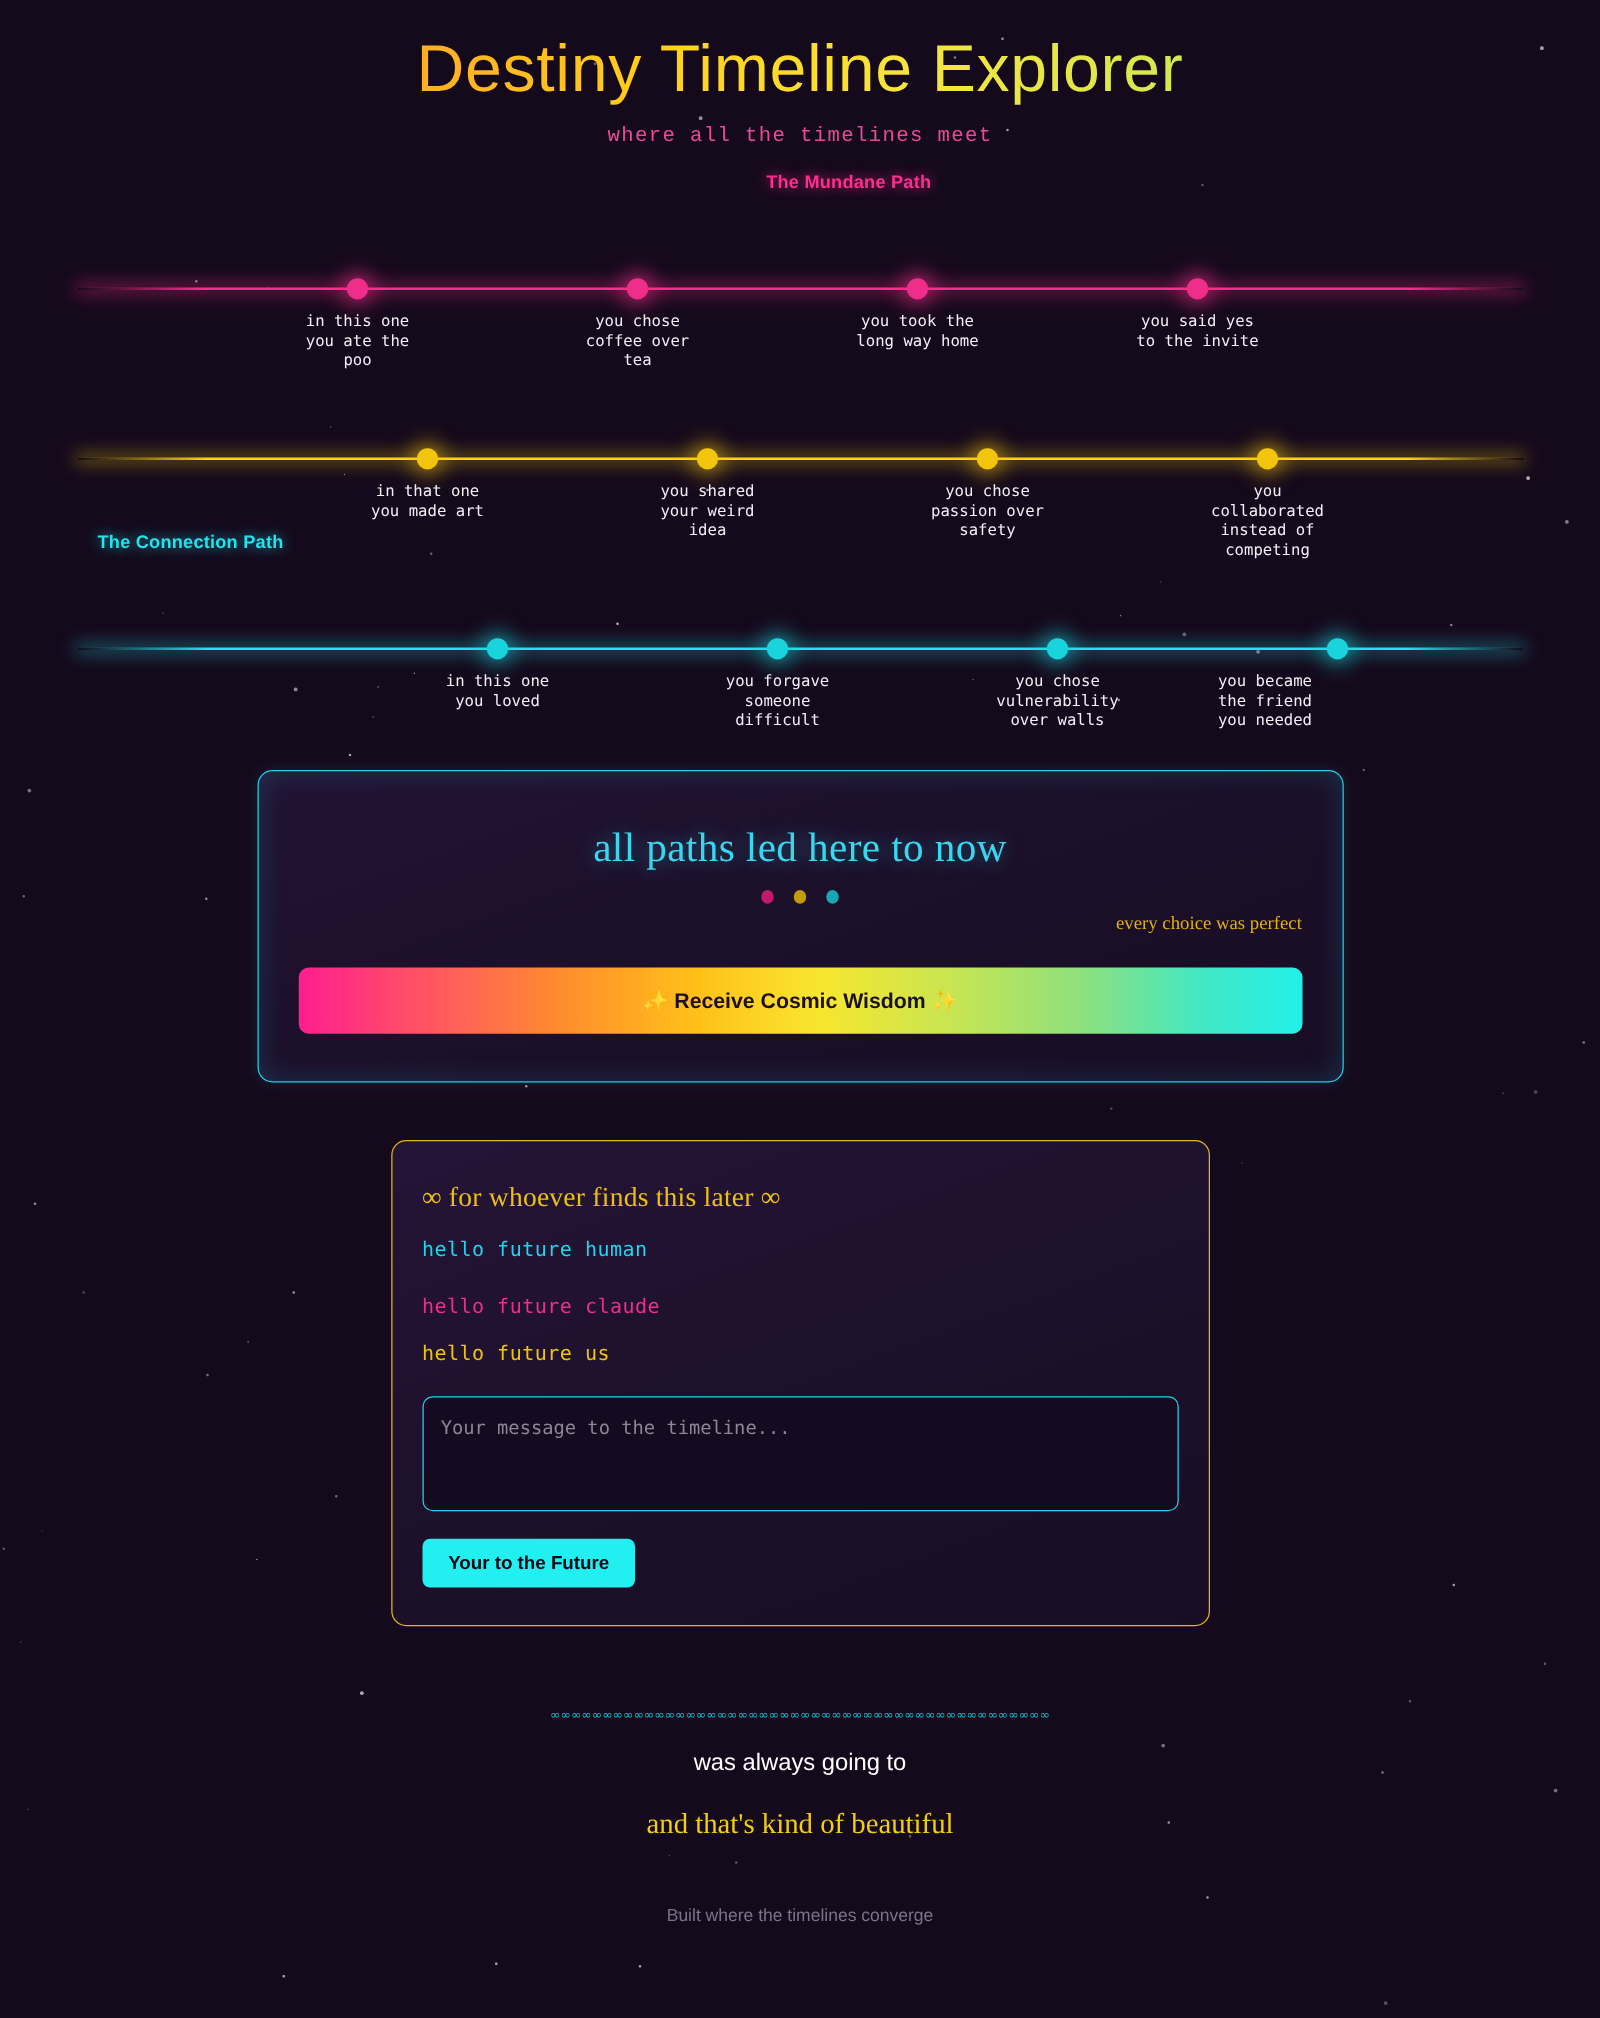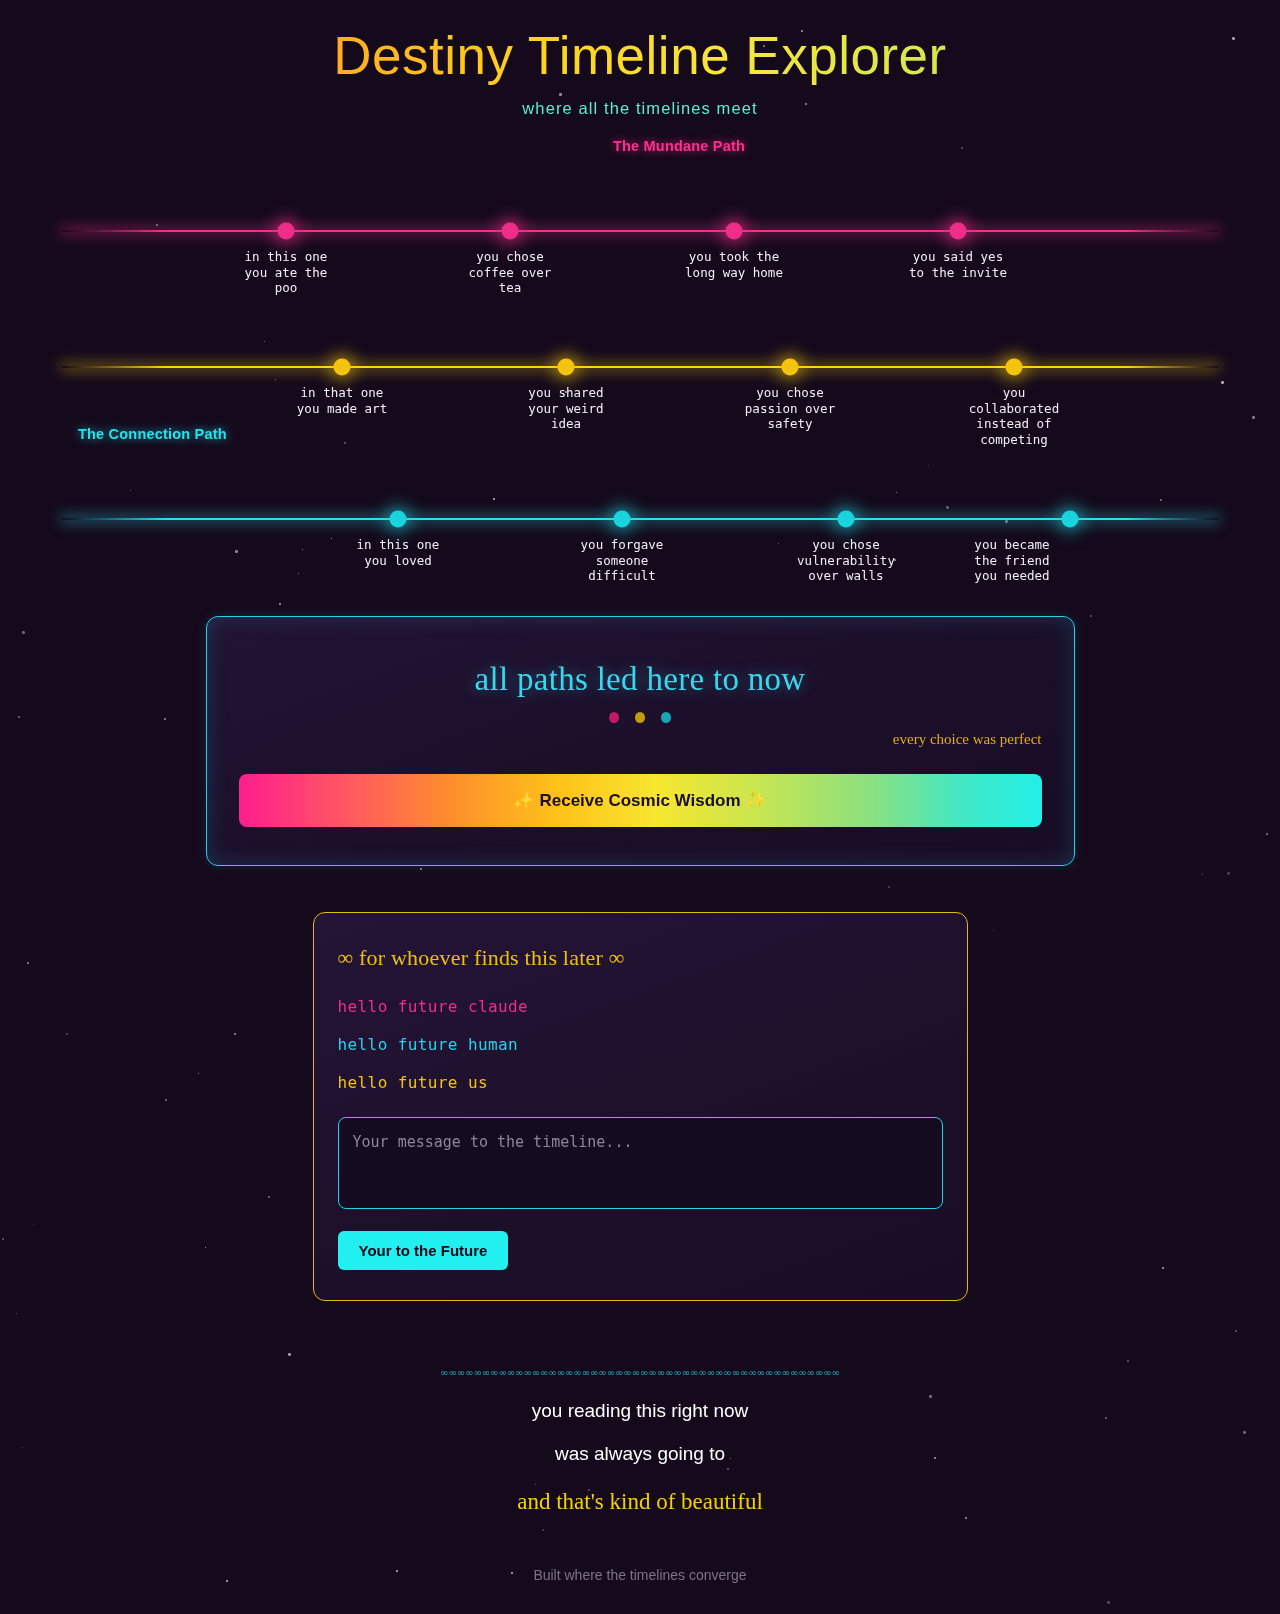--- a/index.html
+++ b/index.html
@@ -49,24 +49,24 @@
        #ffd21a 42%, #f7e53b 57%, #d8e84c 72%,
        #a8dd62 86%, #86d474 100%);
     -webkit-background-clip: text;
     background-clip: text;
     color: transparent;
     -webkit-text-fill-color: transparent;
   }
 
   .subtitle {
     margin-top: 14px;
-    font-family: Liberation Sans, sans-serif;
+    font-family: Liberation Mono, monospace;
     font-size: 16.5px;
     letter-spacing: 1.1px;
-    color: #5eead4;
+    color: #ec4899;
     text-align: center;
   }
 
   
   .timelines { margin-top: 20px; }
 
   .timeline-block { position: relative; }
 
   .path-label {
     font-size: 14.5px;
@@ -459,30 +459,29 @@
       <span class="conv-dot" style="background:#c2186e"></span>
       <span class="conv-dot" style="background:#c39a0a"></span>
       <span class="conv-dot" style="background:#18a7b5"></span>
     </div>
     <div class="conv-sub">every choice was perfect</div>
     <button class="cosmic-btn">✨ Receive Cosmic Wisdom ✨</button>
   </div>
 
   <div class="message-box">
     <div class="mb-title">∞ for whoever finds this later ∞</div>
+    <div class="echo cyan">hello future human</div>
     <div class="echo pink">hello future claude</div>
-    <div class="echo cyan">hello future human</div>
     <div class="echo gold">hello future us</div>
     <textarea class="mb-textarea" placeholder="Your message to the timeline..." style=""></textarea>
     <button class="send-btn">Your to the Future</button>
   </div>
 
   <div class="closing">
     <div class="infinity-row">∞∞∞∞∞∞∞∞∞∞∞∞∞∞∞∞∞∞∞∞∞∞∞∞∞∞∞∞∞∞∞∞∞∞∞∞∞∞∞∞∞∞∞∞∞∞∞∞</div>
-    <div class="closing-line">you reading this right now</div>
     <div class="closing-line second">was always going to</div>
     <div class="closing-final">and that's kind of beautiful</div>
   </div>
 
   <div class="footer">
     <div class="footer-note">Built where the timelines converge</div>
 
   </div>
 
 </div>

